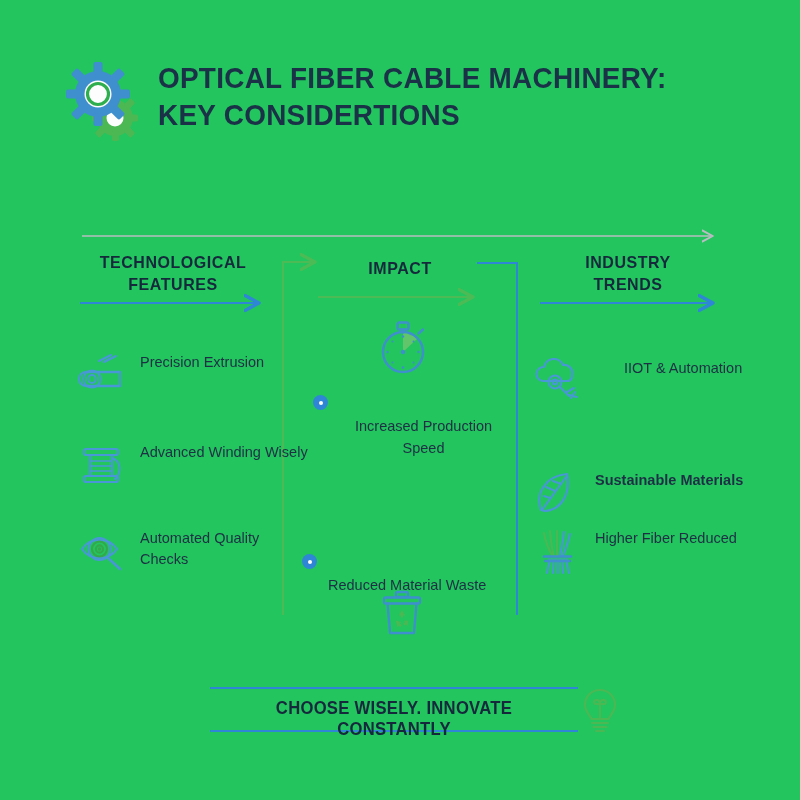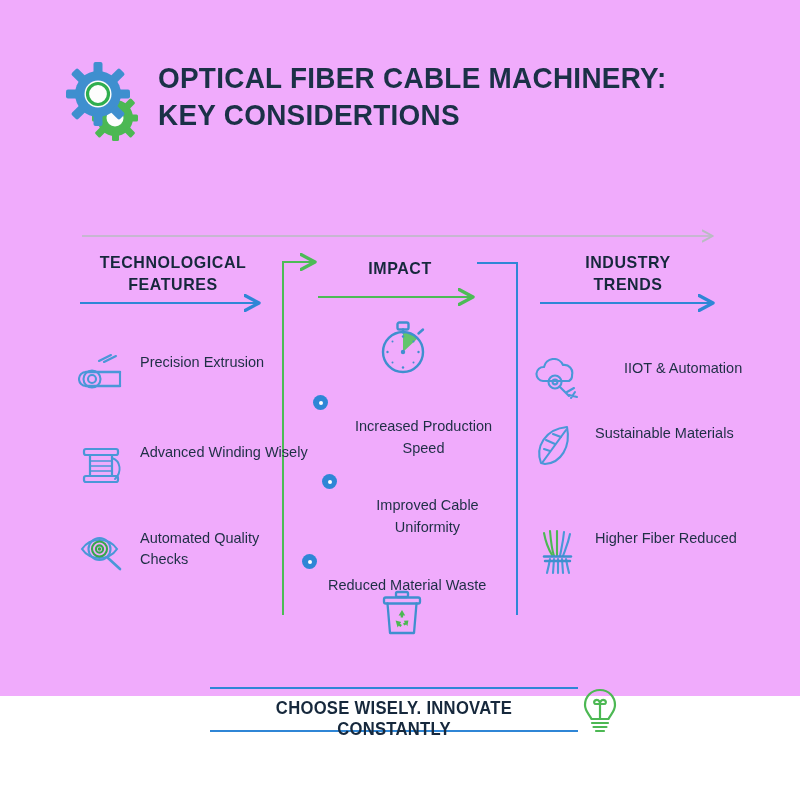--- a/index.html
+++ b/index.html
@@ -9,22 +9,22 @@
   }
   body {
     font-family: "Liberation Sans", sans-serif;
     width: 800px;
     height: 800px;
     overflow: hidden;
   }
   #canvas {
     position: relative;
     width: 800px;
-    height: 696px;
-    background: #f0abfc;
+    height: 800px;
+    background: #22c55e;
   }
 
   
   #header {
     position: absolute;
     left: 0; top: 0;
     width: 800px; height: 170px;
   }
   #logo-gears {
     position: absolute;
@@ -82,21 +82,21 @@
     font-family: "Liberation Sans", sans-serif;
   }
 
   
   #item-l1 { left: 78px; top: 352px; width: 230px; }
   #item-l2 { left: 78px; top: 442px; width: 230px; }
   #item-l3 { left: 78px; top: 528px; width: 230px; }
 
   
   #item-r1 { left: 533px; top: 358px; width: 240px; gap: 41px; }
-  #item-r2 { left: 533px; top: 423px; width: 240px; }
+  #item-r2 { left: 533px; top: 470px; width: 240px; font-weight: bold; }
   #item-r3 { left: 533px; top: 528px; width: 240px; }
 
   
   .bullet-item {
     position: absolute;
     display: flex;
     align-items: flex-start;
     gap: 11px;
   }
   .bullet-dot {
@@ -318,24 +318,20 @@
       <circle cx="18.5" cy="42.5" r="1"></circle>
       <circle cx="39.5" cy="21.5" r="1"></circle>
       <circle cx="29" cy="32" r="2.2"></circle>
     </g>
   </svg>
 
   <div class="bullet-item" id="bullet-1">
     <span class="bullet-dot"></span>
     <span class="bullet-text">Increased Production Speed</span>
   </div>
-  <div class="bullet-item" id="bullet-2">
-    <span class="bullet-dot"></span>
-    <span class="bullet-text">Improved Cable Uniformity</span>
-  </div>
   <div class="bullet-item" id="bullet-3">
     <span class="bullet-dot"></span>
     <span class="bullet-text">Reduced Material Waste</span>
   </div>
 
   <svg id="icon-recycle-bin" viewBox="0 0 42 46">
     <g fill="none" stroke="#3f8fcf" stroke-width="2.3" stroke-linecap="round" stroke-linejoin="round">
       <rect x="15" y="2" width="12" height="5" rx="1.5"></rect>
       <rect x="3" y="7.5" width="36" height="6" rx="1.8"></rect>
       <path d="M6.5,13.5 L9,43 L33,43 L35.5,13.5"></path>

